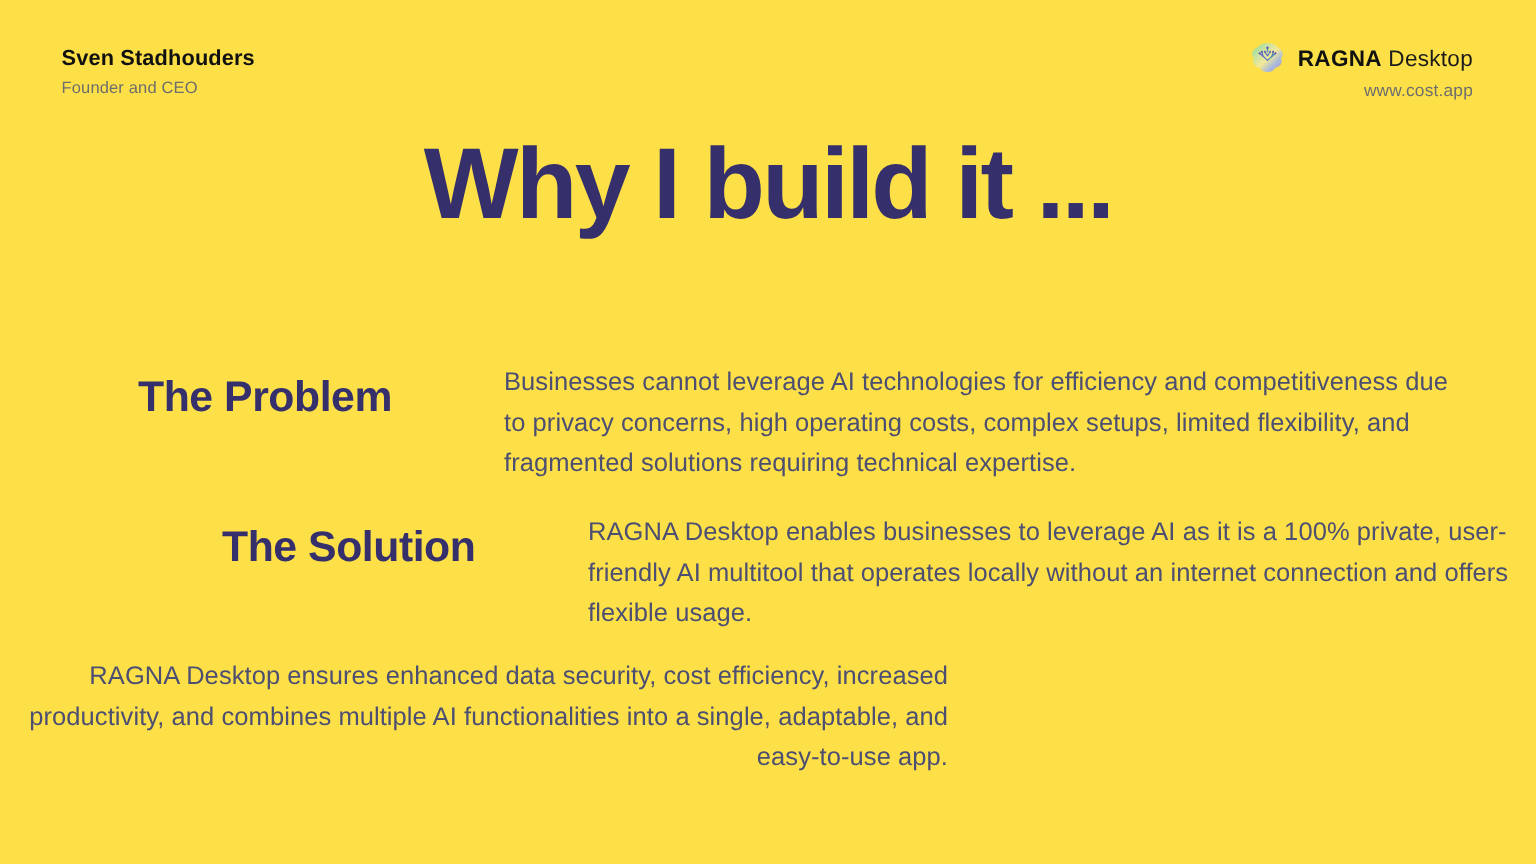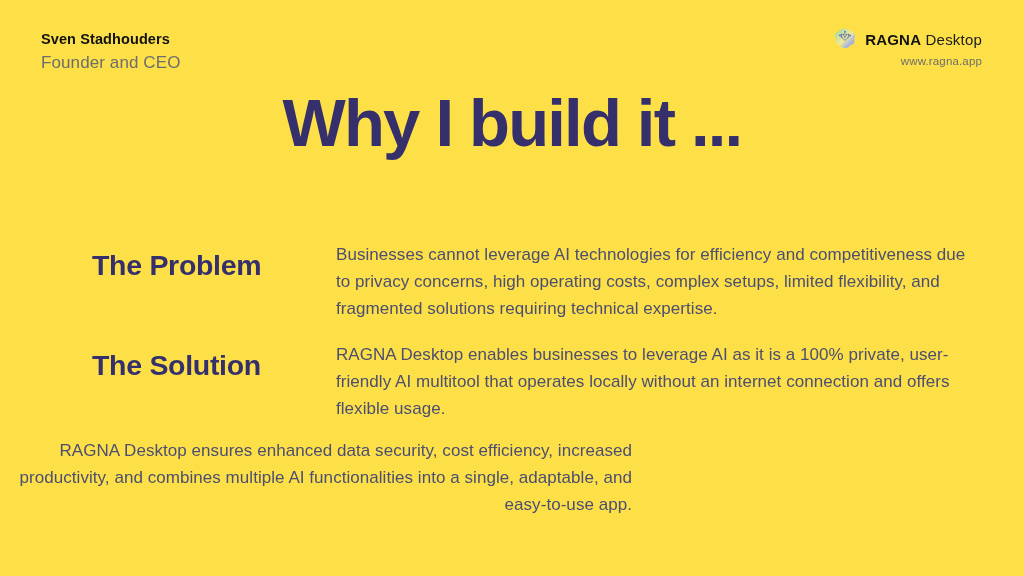--- a/index.html
+++ b/index.html
@@ -26,21 +26,21 @@
     top: 30px;
   }
   .presenter-name {
     font-size: 14.5px;
     font-weight: bold;
     color: #111111;
     letter-spacing: 0.1px;
     line-height: 1.3;
   }
   .presenter-role {
-    font-size: 17px;
+    font-size: 11px;
     font-weight: normal;
     color: #6d6d6d;
     letter-spacing: 0.1px;
     margin-top: 3px;
     line-height: 1.3;
   }
 
   .brand {
     position: absolute;
     right: 42px;
@@ -118,21 +118,21 @@
     font-size: 17px;
     color: #4c4e72;
     line-height: 1.58;
     letter-spacing: 0.05px;
   }
 
   
   .row-1 .row-label { margin-top: 22px; }
   .row-1 .row-text  { margin-top: 14px; }
 
-  .row-2 { margin-top: -2px; }
+  .row-2 { margin-top: -2px; justify-content: flex-end; }
   .row-2 .row-label { margin-top: 22px; }
   .row-2 .row-text  { margin-top: 14px; }
 
   .row-3 { margin-top: -2px; }
   .row-3 .row-label { margin-top: 23px; }
   .row-3 .row-text  { margin-top: 10px; text-align: right; }
 </style>
 </head>
 <body>
 
@@ -175,21 +175,21 @@
           <circle cx="20.5" cy="15" r="1.3"></circle>
           <circle cx="27.5" cy="15" r="1.3"></circle>
           <circle cx="24" cy="9.5" r="1.6"></circle>
         </g>
       </svg>
       <div class="brand-text">
         <span class="bold">RAGNA</span>
         <span class="light">Desktop</span>
       </div>
     </div>
-    <div class="brand-url">www.ragna.app</div>
+    <div class="brand-url">www.cost.app</div>
   </div>
 
   <div class="title">Why I build it ...</div>
 
   <div class="rows">
 
     <div class="row row-1">
       <div class="row-label">The Problem</div>
       <div class="row-text">Businesses cannot leverage AI technologies for efficiency and competitiveness due to privacy concerns, high operating costs, complex setups, limited flexibility, and fragmented solutions requiring technical expertise.</div>
     </div>

